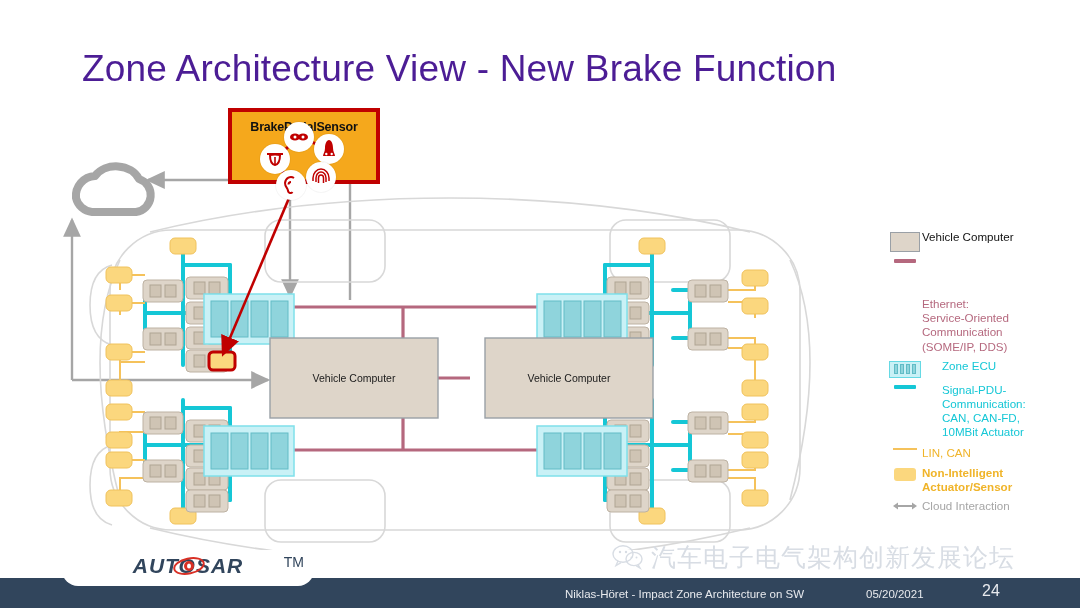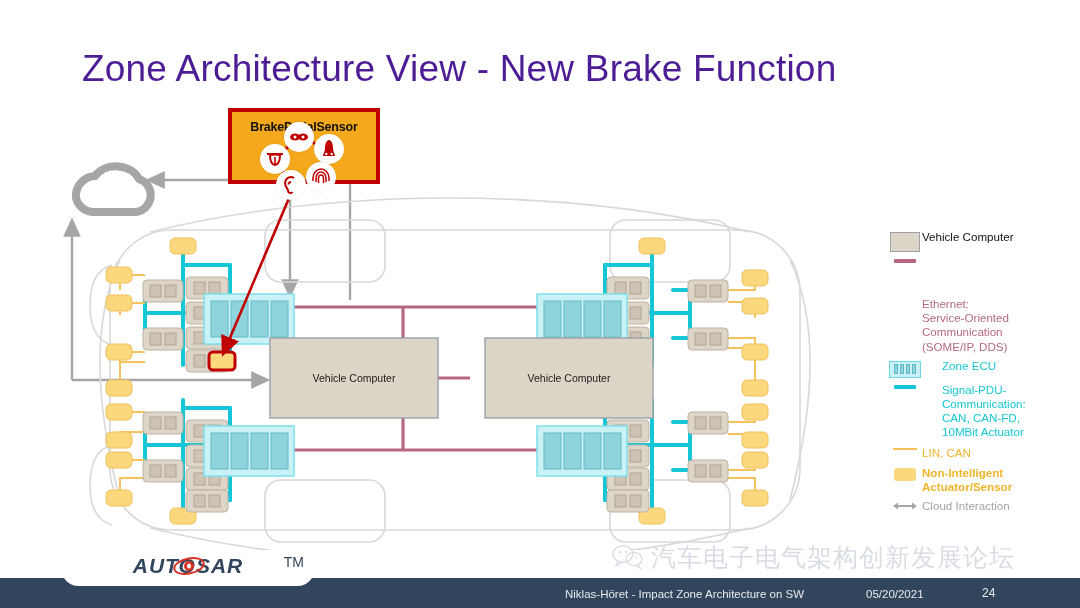--- a/index.html
+++ b/index.html
@@ -73,21 +73,21 @@
   #logo-plate .word{
     position:absolute;left:0;right:0;top:2px;text-align:center;
     font-size:21px;font-weight:bold;font-style:italic;color:#31455c;letter-spacing:1px;
   }
   #logo-plate .tm{position:absolute;right:10px;top:2px;font-size:14px;color:#31455c;}
   #footer-text{
     position:absolute;left:565px;bottom:8px;
     font-size:11.5px;color:#e8eaee;white-space:nowrap;
   }
   #footer-date{position:absolute;left:866px;bottom:8px;font-size:11.5px;color:#e8eaee;}
-  #footer-page{position:absolute;left:982px;bottom:8px;font-size:12px;color:#e8eaee;}
+  #footer-page{position:absolute;left:982px;bottom:8px;font-size:16px;color:#e8eaee;}
 
   
   #watermark{
     position:absolute;left:612px;top:540px;height:34px;
     display:flex;align-items:center;gap:7px;
     color:#d8dde4;font-size:25px;font-family:Liberation Sans, sans-serif;
     white-space:nowrap;letter-spacing:1px;
   }
 </style>
 </head>

